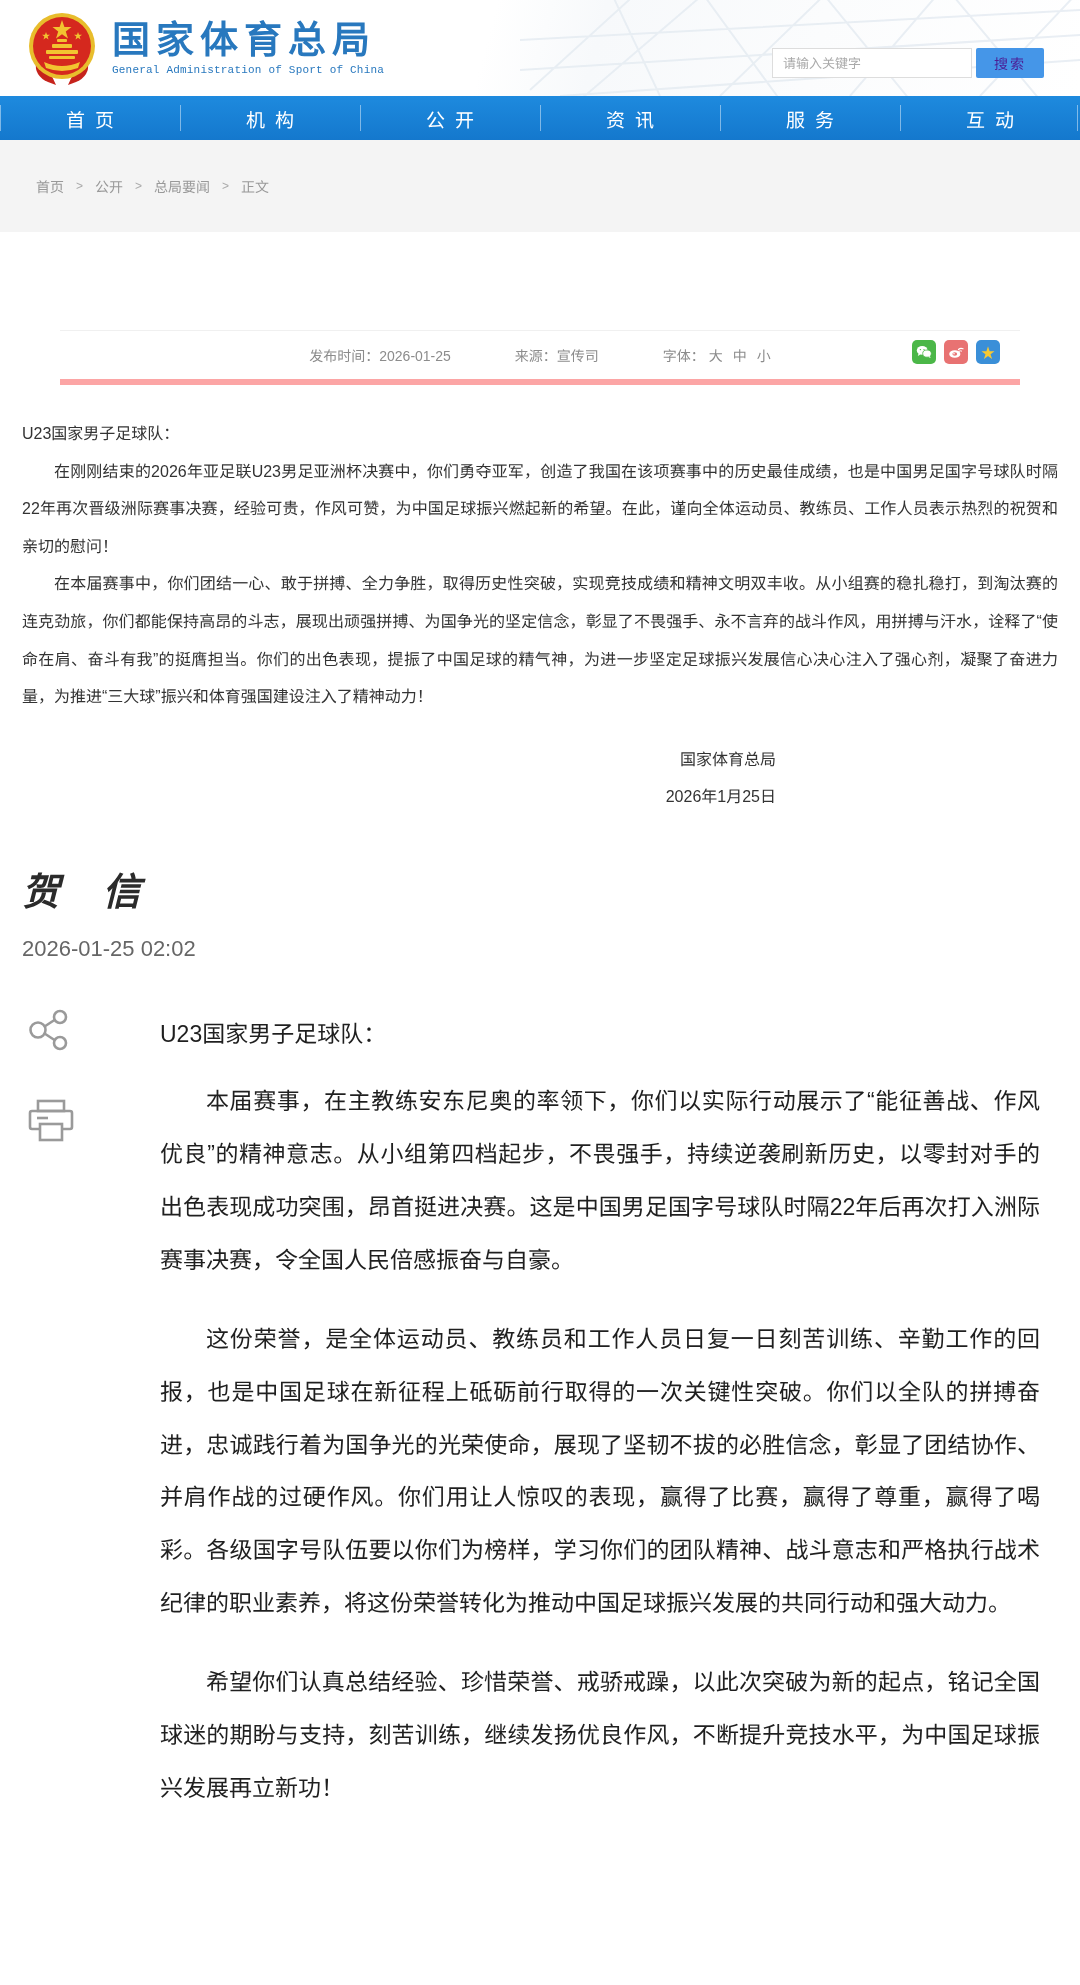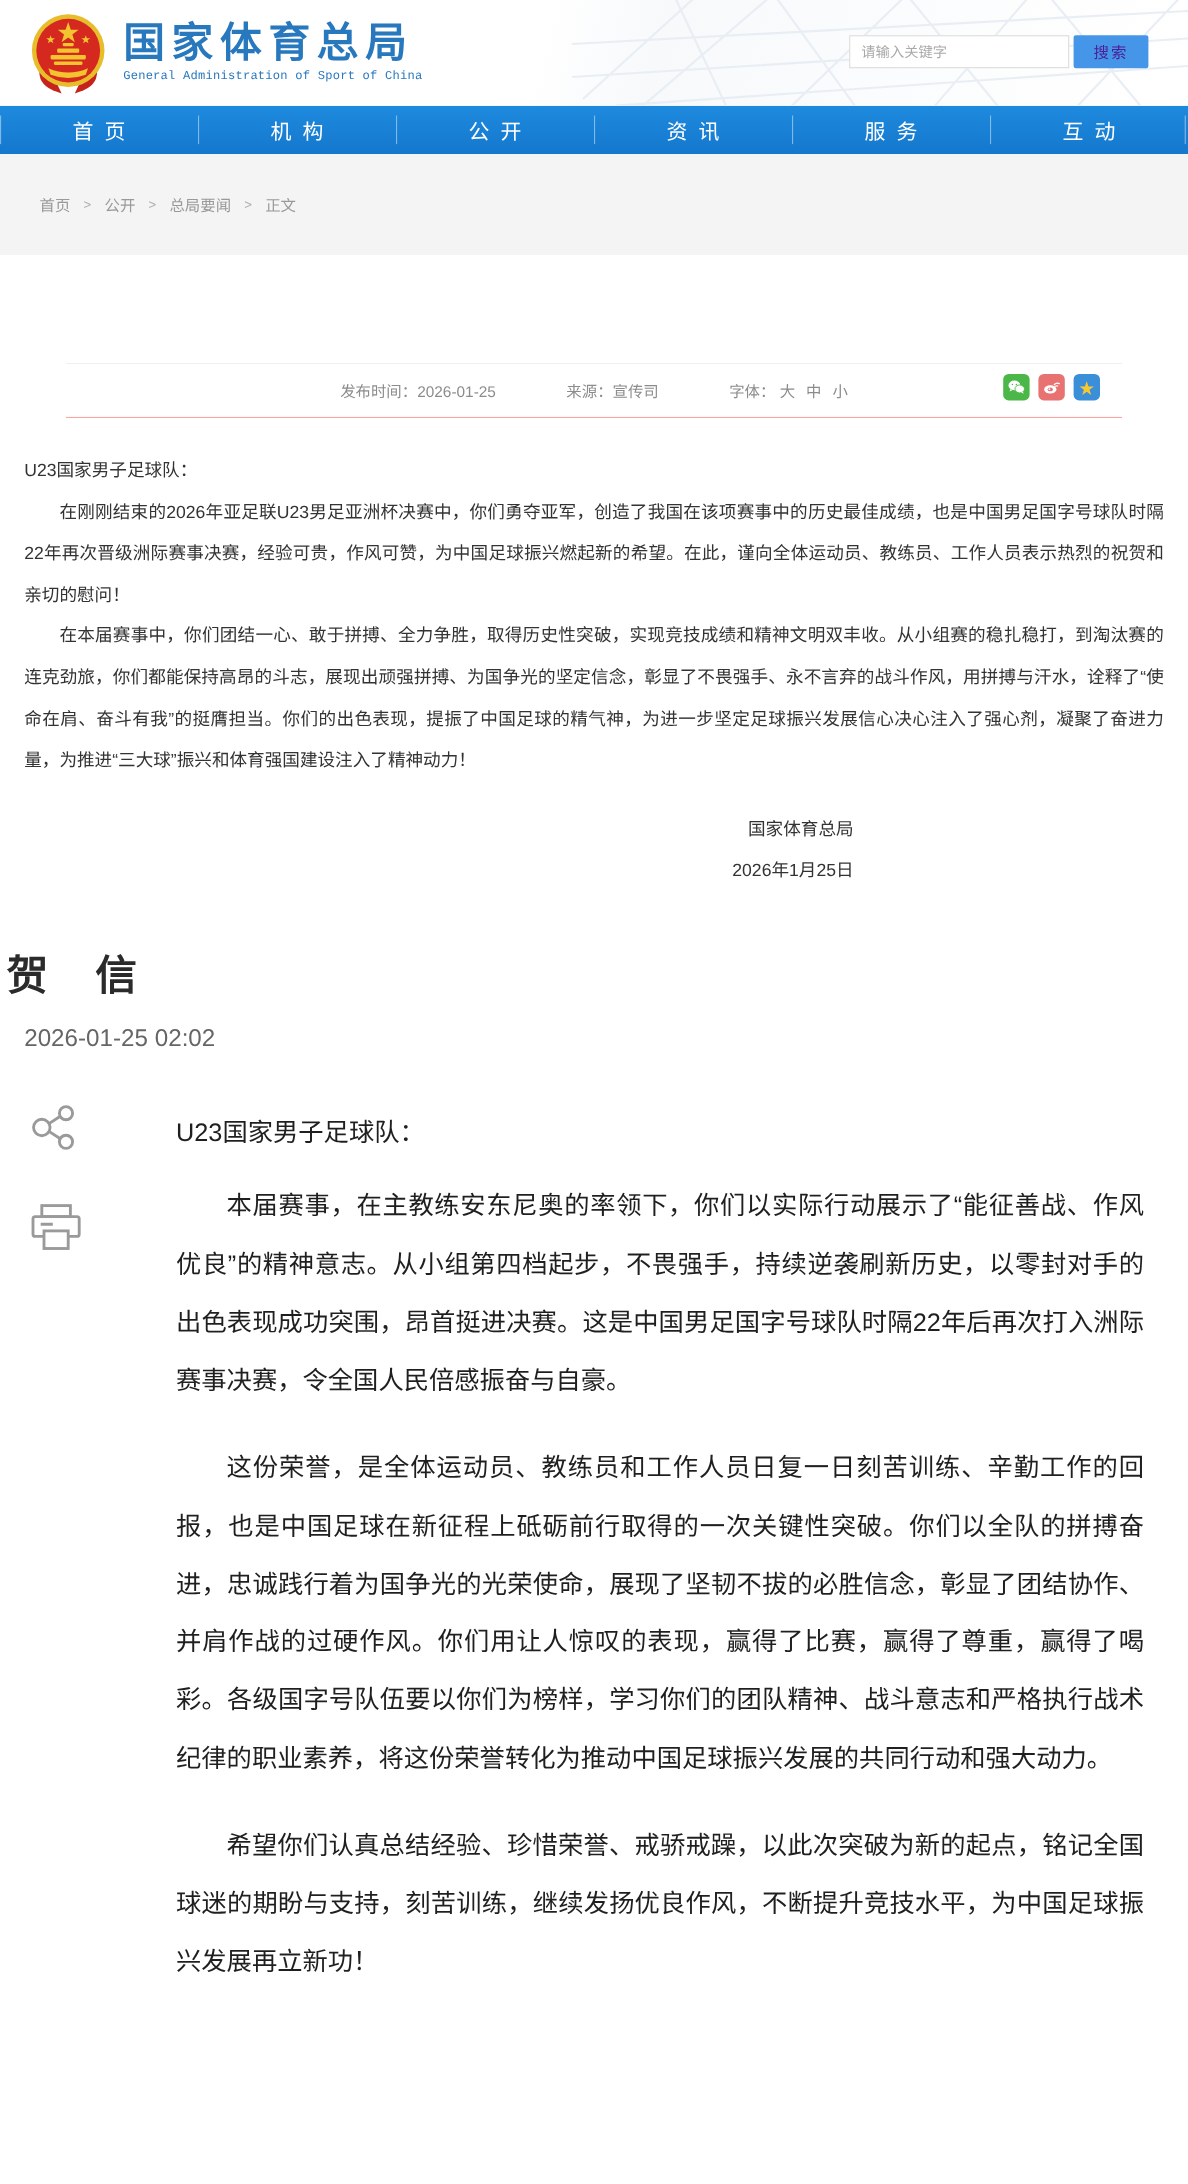--- a/index.html
+++ b/index.html
@@ -9,21 +9,21 @@
   
   .site-header {
     position:relative; height:96px; background:#fff; overflow:hidden;
     background-image:linear-gradient(105deg,#ffffff 45%,#f7f9fb 55%,#fbfcfd 75%,#ffffff 100%);
   }
   .nest-pattern { position:absolute; right:0; top:0; height:96px; width:560px; opacity:.9; pointer-events:none; }
   .brand { position:absolute; left:26px; top:10px; display:flex; align-items:center; gap:14px; cursor:pointer; }
   .emblem { width:72px; height:76px; flex:0 0 auto; }
   .brand-text .cn { font-size:38px; font-weight:700; color:#2878be; letter-spacing:6px; line-height:1.1; }
   .brand-text .en { font-size:11px; color:#2878be; margin-top:2px; letter-spacing:.2px;font-family:Liberation Mono, monospace; }
-  .search-area { position:absolute; right:36px; top:32px; display:flex; }
+  .search-area { position:absolute; right:36px; top:48px; display:flex; }
   .search-input {
     width:200px; height:30px; border:1px solid #ddd; background:#fff; padding:0 10px;
     font-size:13px; color:#333; outline:none;
   }
   .search-input::placeholder { color:#aaa; }
   .search-btn {
     height:30px; padding:0 18px; border:none; background:#4596e8; color:#4c1d95;
     font-size:14px; cursor:pointer; border-radius:2px; margin-left:4px; letter-spacing:2px;
   }
 
@@ -50,42 +50,42 @@
   .breadcrumb-band { background:#f4f4f4; height:92px; display:flex; align-items:center; }
   .breadcrumb { padding-left:36px; font-size:14px; color:#999; display:flex; align-items:center; gap:12px; }
   .breadcrumb .crumb { color:#999; cursor:pointer; }
   .breadcrumb .sep { color:#aaa; font-size:12px; }
 
   
   .article1 { background:#fff; padding:64px 22px 0 22px; }
   .article1-title { text-align:center; color:#1f6fc5; font-size:23px; font-weight:700; letter-spacing:2px; }
   .meta-row {
     position:relative; margin:34px 38px 0 38px; padding:14px 0;
-    border-top:1px solid #f0f0f0; border-bottom:1px solid #fca5a5;
+    border-top:1px solid #f0f0f0; border-bottom:6px solid #fca5a5;
     display:flex; justify-content:center; gap:64px; font-size:14px; color:#8c8c8c;
   }
   .meta-item { white-space:nowrap; }
   .font-sizes { display:inline-flex; gap:10px; }
   .font-sizes span { cursor:pointer; color:#8c8c8c; }
   .share-row { position:absolute; right:20px; top:9px; display:flex; gap:8px; }
   .share-btn { width:24px; height:24px; border-radius:5px; border:none; cursor:pointer;
     display:flex; align-items:center; justify-content:center; padding:0; }
   .share-btn.wechat { background:#4bb748; }
   .share-btn.weibo  { background:#e87272; }
   .share-btn.qzone  { background:#3a8fd8; font-size:14px; color:#f7c832; }
   .share-btn svg { display:block; }
 
   .article1-body { margin:30px 0 0 0; font-size:16px; line-height:2.35; color:#333; text-align:justify; }
   .article1-body .salutation { text-indent:0; }
   .article1-body p.indent { text-indent:2em; }
   .signature1 { margin-top:26px; text-align:right; padding-right:282px; font-size:16px; line-height:2.3; color:#333; }
 
   
   .letter { padding:46px 22px 40px 0; }
-  .letter-title { margin-left:6px; font-size:38px; font-weight:700; color:#2b2b2b; letter-spacing:16px; }
+  .letter-title { margin-left:22px; font-size:38px; font-weight:700; color:#2b2b2b; letter-spacing:16px;font-style:italic; }
   .letter-time { margin-left:22px; margin-top:20px; font-size:22px; color:#666; }
   .letter-main { display:flex; margin-top:46px; }
   .tool-col { width:160px; flex:0 0 auto; padding-left:26px; display:flex; flex-direction:column; gap:46px; }
   .tool-btn { background:none; border:none; cursor:pointer; width:52px; padding:0; }
   .tool-btn svg { display:block; }
   .letter-body { flex:1; font-size:23px; line-height:2.3; color:#1f1f1f; text-align:justify; padding-right:18px; }
   .letter-body .salutation { margin-bottom:14px; }
   .letter-body p.indent { text-indent:2em; margin-bottom:26px; }
 </style>
 </head>

